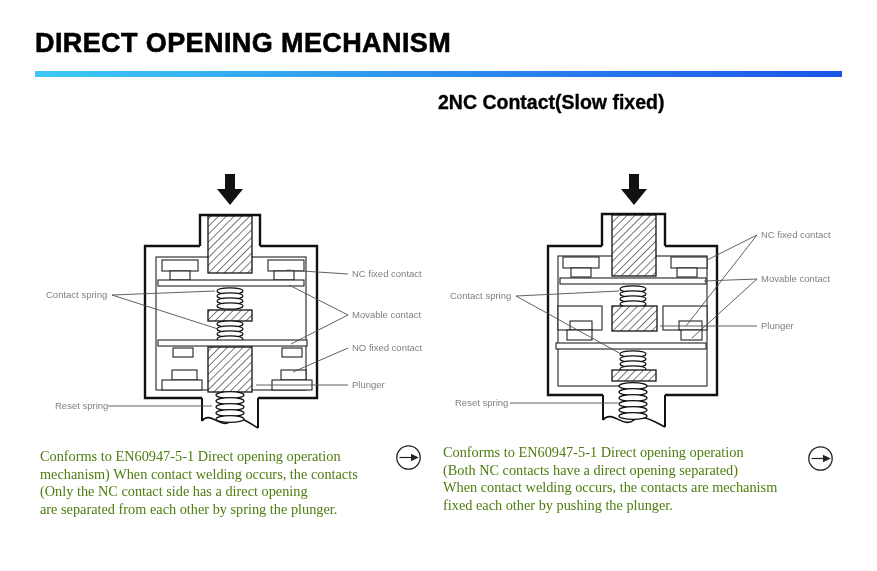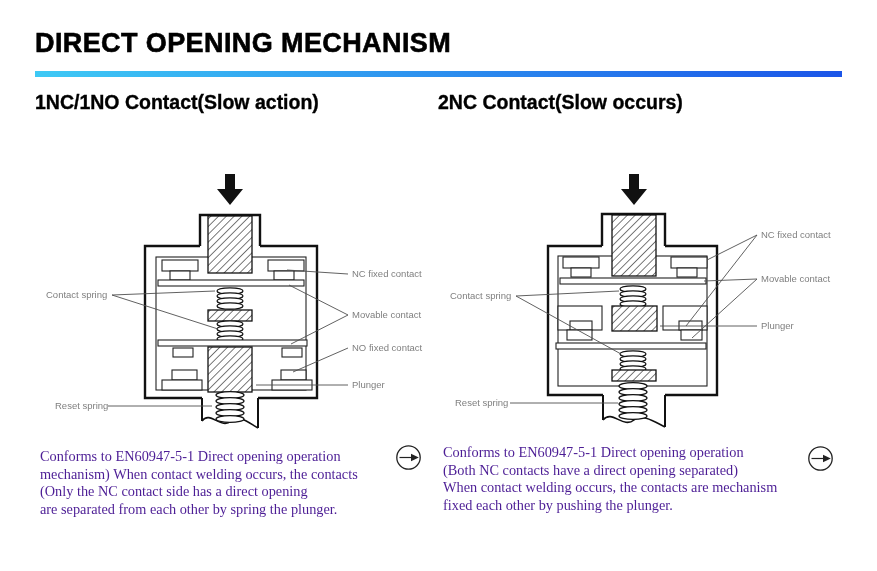--- a/index.html
+++ b/index.html
@@ -37,39 +37,38 @@
   .coil   { stroke:#111; stroke-width:1.2; fill:#fff; }
   .arrowf { fill:#111; stroke:none; }
   .leader { stroke:#4f4f4f; stroke-width:.9; fill:none; }
   text.dlabel {
     font-family:"Liberation Sans", sans-serif;
     font-size:9.5px; fill:#7f7f7f; stroke:none;
   }
   .note {
     position:absolute; width:402px;
     font-family:"Liberation Serif", serif;
-    font-size:14.3px; line-height:17.6px; color:#4c1d95;
+    font-size:14.3px; line-height:17.6px; color:#4d7c0f;
   }
   #note-left  { left:40px;  top:440px; }
   #note-right { left:443px; top:436px; }
   .note .line { display:block; white-space:nowrap; }
   .do-icon { position:absolute; }
   #note-left  .do-icon { left:355px; top:-4px; }
   #note-right .do-icon { left:364px; top:1px; }
 </style>
 </head>
 <body>
 
 <div class="page">
 
   <h1 class="page-title">DIRECT OPENING MECHANISM</h1>
   <div class="title-rule"></div>
 
-  <h2 class="sec-heading pos-left">1NC/1NO Contact(Slow action)</h2>
-  <h2 class="sec-heading pos-right">2NC Contact(Slow occurs)</h2>
+  <h2 class="sec-heading pos-right">2NC Contact(Slow fixed)</h2>
 
   <svg id="diagram-left" class="diagram" width="400" height="292" viewBox="0 0 400 292">
     <defs>
       <pattern id="hatchL" patternUnits="userSpaceOnUse" width="5.5" height="5.5" patternTransform="rotate(45)">
         <rect width="5.5" height="5.5" fill="#fff"></rect>
         <line x1="0" y1="0" x2="0" y2="5.5" stroke="#222" stroke-width="1.2"></line>
       </pattern>
     </defs>
 
     <polygon class="arrowf" points="190,16 200,16 200,31 208,31 195,47 182,31 190,31"></polygon>

